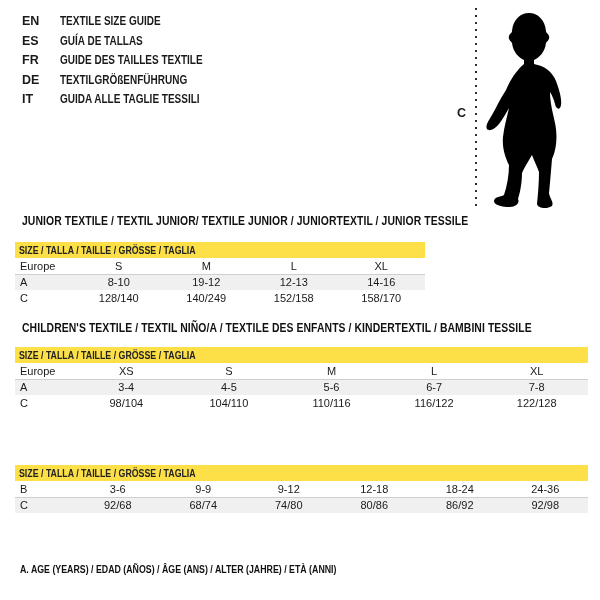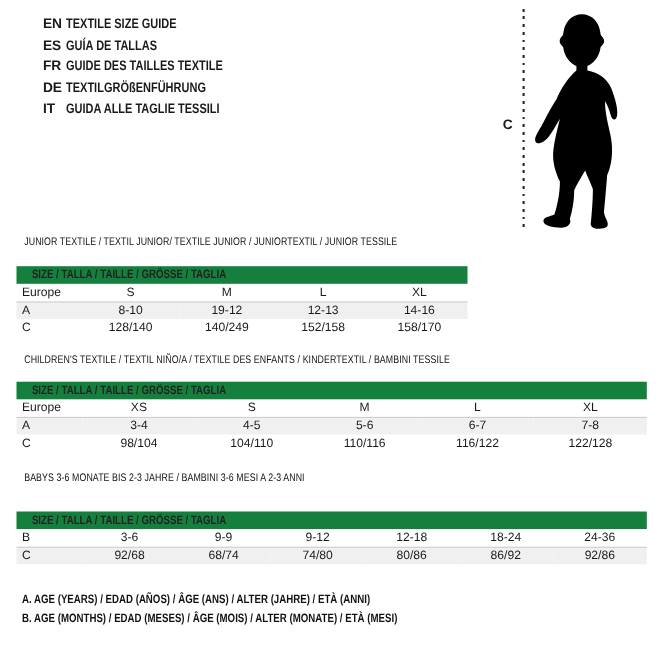--- a/index.html
+++ b/index.html
@@ -17,40 +17,40 @@
   .cond {
     display: inline-block;
     transform: scaleX(0.80);
     transform-origin: 0 50%;
     white-space: nowrap;
   }
 
   
   .lang-list { left: 22px; top: 12px; }
   .lang-row { height: 19.5px; line-height: 19.5px; font-size: 12.5px; font-weight: 700; position: relative; }
-  .lang-code { position: absolute; left: 17px; top: 0; }
+  .lang-code { position: absolute; left: 0; top: 0; }
   .lang-label { position: absolute; left: 38px; top: 0; }
 
   
   .measure-line {
     left: 475px; top: 8px; width: 2px; height: 201px;
     background: repeating-linear-gradient(to bottom, #2e2e2e 0 2.5px, transparent 2.5px 7px);
   }
   .measure-label { left: 457px; top: 106px; font-size: 12.5px; font-weight: 700; }
   .baby-svg { left: 482px; top: 5px; }
 
   
-  .sec-title { font-size: 10px; font-weight: 400; line-height: 15px; letter-spacing: 0.1px; color: #111; }
+  .sec-title { font-size: 13px; font-weight: 700; line-height: 15px; letter-spacing: 0.1px; color: #111; }
 
   
   .size-table-wrap { left: 15px; }
   .size-header {
     height: 16px; line-height: 16px;
-    background: #15803d;
-    padding-left: 14px;
+    background: #fde047;
+    padding-left: 4px;
     font-size: 11px; font-weight: 700; color: #222;
   }
   table.size-table {
     width: 100%;
     border-collapse: collapse;
     table-layout: fixed;
     font-size: 11px;
   }
   table.size-table th, table.size-table td {
     height: 16px; padding: 0;
@@ -199,21 +199,20 @@
           <td>104/110</td>
           <td>110/116</td>
           <td>116/122</td>
           <td>122/128</td>
         </tr>
       </tbody>
     </table>
 </div>
 
 <div class="abs sec-title" style="left:22px; top:427px;">
-  <div><span class="cond">BABYS 3-6 MONATE BIS 2-3 JAHRE / BAMBINI 3-6 MESI A 2-3 ANNI</span></div>
 </div>
 <div class="abs size-table-wrap" style="top:465px; width:573px;">
   <div class="size-header">
     <span class="cond">SIZE / TALLA / TAILLE / GRÖSSE / TAGLIA</span>
   </div>
   <table class="size-table">
       <tbody>
         <tr class="first">
           <th>B</th>
           <td>3-6</td>
@@ -223,26 +222,23 @@
           <td>18-24</td>
           <td>24-36</td>
         </tr>
         <tr class="alt">
           <th>C</th>
           <td>92/68</td>
           <td>68/74</td>
           <td>74/80</td>
           <td>80/86</td>
           <td>86/92</td>
-          <td>92/86</td>
+          <td>92/98</td>
         </tr>
       </tbody>
     </table>
 </div>
 
-<div class="abs" style="left:20px; top:537px;">
+<div class="abs" style="left:20px; top:561px;">
   <div class="legend-line">
     <span class="cond">A. AGE (YEARS) / EDAD (AÑOS) / ÂGE (ANS) / ALTER (JAHRE) / ETÀ (ANNI)</span>
   </div>
-  <div class="legend-line">
-    <span class="cond">B. AGE (MONTHS) / EDAD (MESES) / ÂGE (MOIS) / ALTER (MONATE) / ETÀ (MESI)</span>
-  </div>
 </div>
 
 </body></html>

